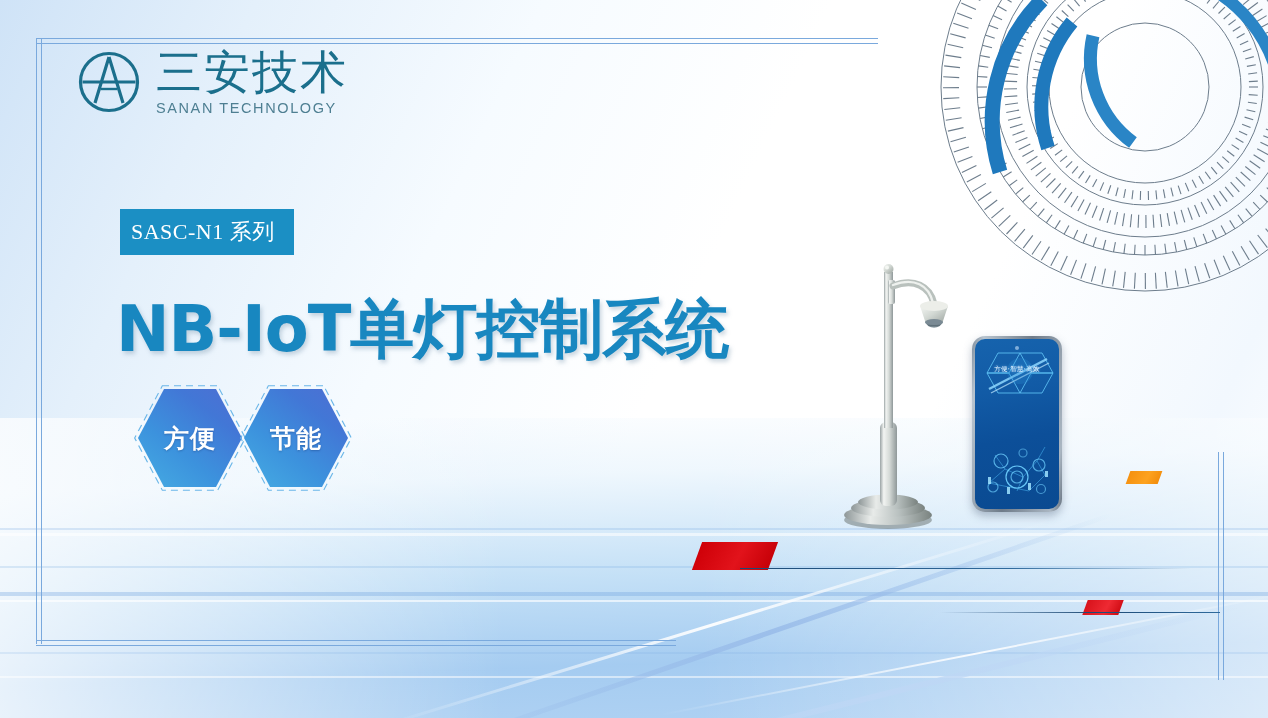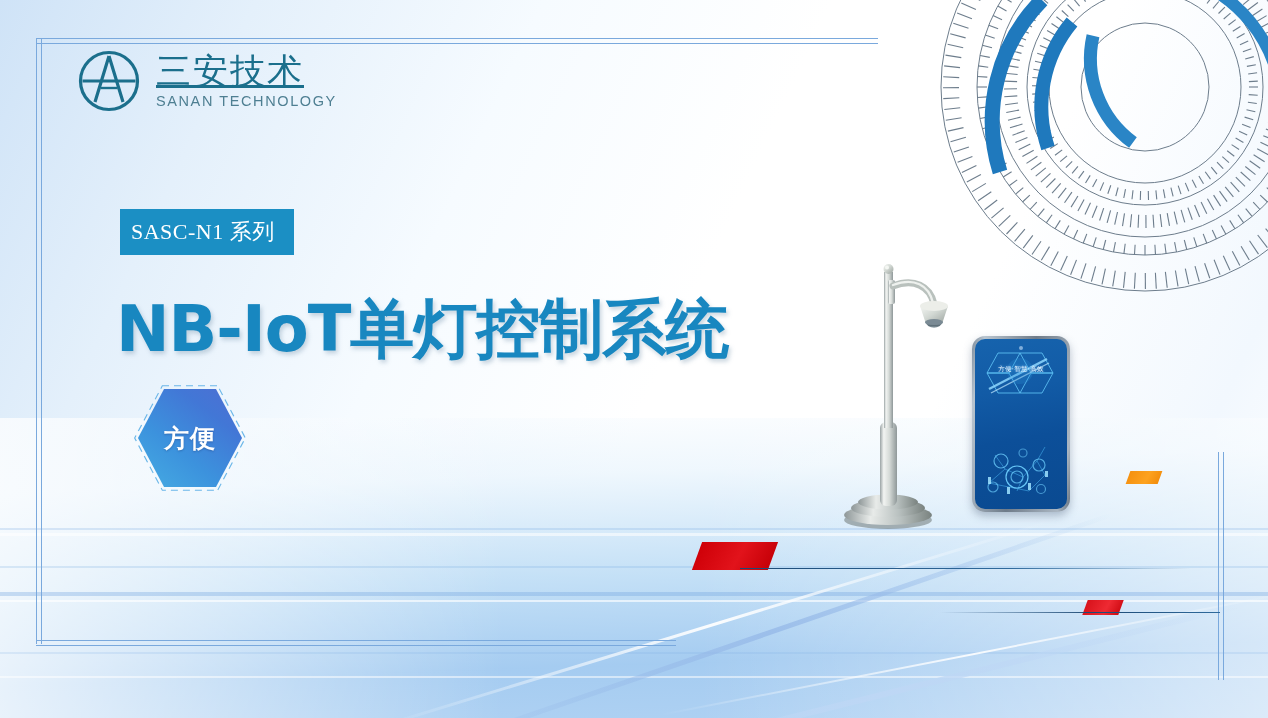--- a/index.html
+++ b/index.html
@@ -40,21 +40,21 @@
   .frame-line{position:absolute;background:transparent;}
   .fl-h{border-top:1px solid #7aa9dd;border-bottom:1px solid #7aa9dd;height:4px;}
   .fl-v{border-left:1px solid #7aa9dd;border-right:1px solid #7aa9dd;width:4px;}
 
   
   .logo-wrap{position:absolute;left:76px;top:48px;display:flex;align-items:center;gap:14px;}
   .logo-mark{width:66px;height:66px;flex:0 0 66px;}
   .logo-text{display:flex;flex-direction:column;justify-content:center;}
   .logo-cn{
     font-family:"DejaVu Sans","Liberation Sans",sans-serif;
-    font-size:35px;letter-spacing:2px;color:#1b6f8c;line-height:1.05;font-weight:400;text-decoration:underline;
+    font-size:46px;letter-spacing:2px;color:#1b6f8c;line-height:1.05;font-weight:400;
   }
   .logo-en{
     font-size:14.5px;letter-spacing:1.6px;color:#4e7f92;margin-top:4px;font-weight:400;
   }
 
   
   .badge{
     position:absolute;left:120px;top:209px;width:174px;height:46px;
     background:#1b8fc4;color:#ffffff;
     display:flex;align-items:center;padding-left:11px;box-sizing:border-box;
@@ -90,21 +90,21 @@
     position:relative;z-index:3;color:#fff;font-weight:bold;
     font-family:"DejaVu Sans","Liberation Sans",sans-serif;
     font-size:25px;letter-spacing:1px;
     text-shadow:0 1px 2px rgba(20,50,110,.35);
   }
 
   
   .lamp{position:absolute;left:836px;top:254px;width:112px;height:278px;}
 
   
-  .phone{position:absolute;left:972px;top:336px;width:98px;height:176px;}
+  .phone{position:absolute;left:972px;top:336px;width:90px;height:176px;}
   .phone-body{
     position:absolute;inset:0;border-radius:13px;
     background:linear-gradient(100deg,#7e8d9c 0%,#b8c4cf 10%,#6e7b89 50%,#aab6c2 90%,#66727f 100%);
     box-shadow:0 4px 9px rgba(60,80,110,.35);
   }
   .phone-screen{
     position:absolute;left:3px;top:3px;right:3px;bottom:3px;border-radius:10px;overflow:hidden;
     background:linear-gradient(170deg,#1663ad 0%,#125ba6 30%,#0c4f99 58%,#0a4a91 100%);
   }
   .screen-star{position:absolute;left:6px;top:10px;width:78px;height:48px;}
@@ -616,20 +616,29 @@
   <div class="hex-row">
     <div class="hex">
       <div class="shape"></div>
       <div class="dash">
         <svg viewBox="0 0 112 112" width="112" height="112">
           <polygon points="28,3 84,3 112,56 84,109 28,109 0,56" fill="none" stroke="#6ab6e8" stroke-width="2.4" stroke-dasharray="7 5"></polygon>
         </svg>
       </div>
       <div class="label">方便</div>
     </div>
+    <div class="hex">
+      <div class="shape"></div>
+      <div class="dash">
+        <svg viewBox="0 0 112 112" width="112" height="112">
+          <polygon points="28,3 84,3 112,56 84,109 28,109 0,56" fill="none" stroke="#6ab6e8" stroke-width="2.4" stroke-dasharray="7 5"></polygon>
+        </svg>
+      </div>
+      <div class="label">节能</div>
+    </div>
   </div>
 
   <div class="lamp">
     <svg viewBox="0 0 112 278" width="112" height="278">
       <defs>
         <linearGradient id="poleG" x1="0" y1="0" x2="1" y2="0">
           <stop offset="0%" stop-color="#9aa3a4"></stop>
           <stop offset="22%" stop-color="#f2f4f2"></stop>
           <stop offset="55%" stop-color="#d6dbd8"></stop>
           <stop offset="100%" stop-color="#8f9899"></stop>

